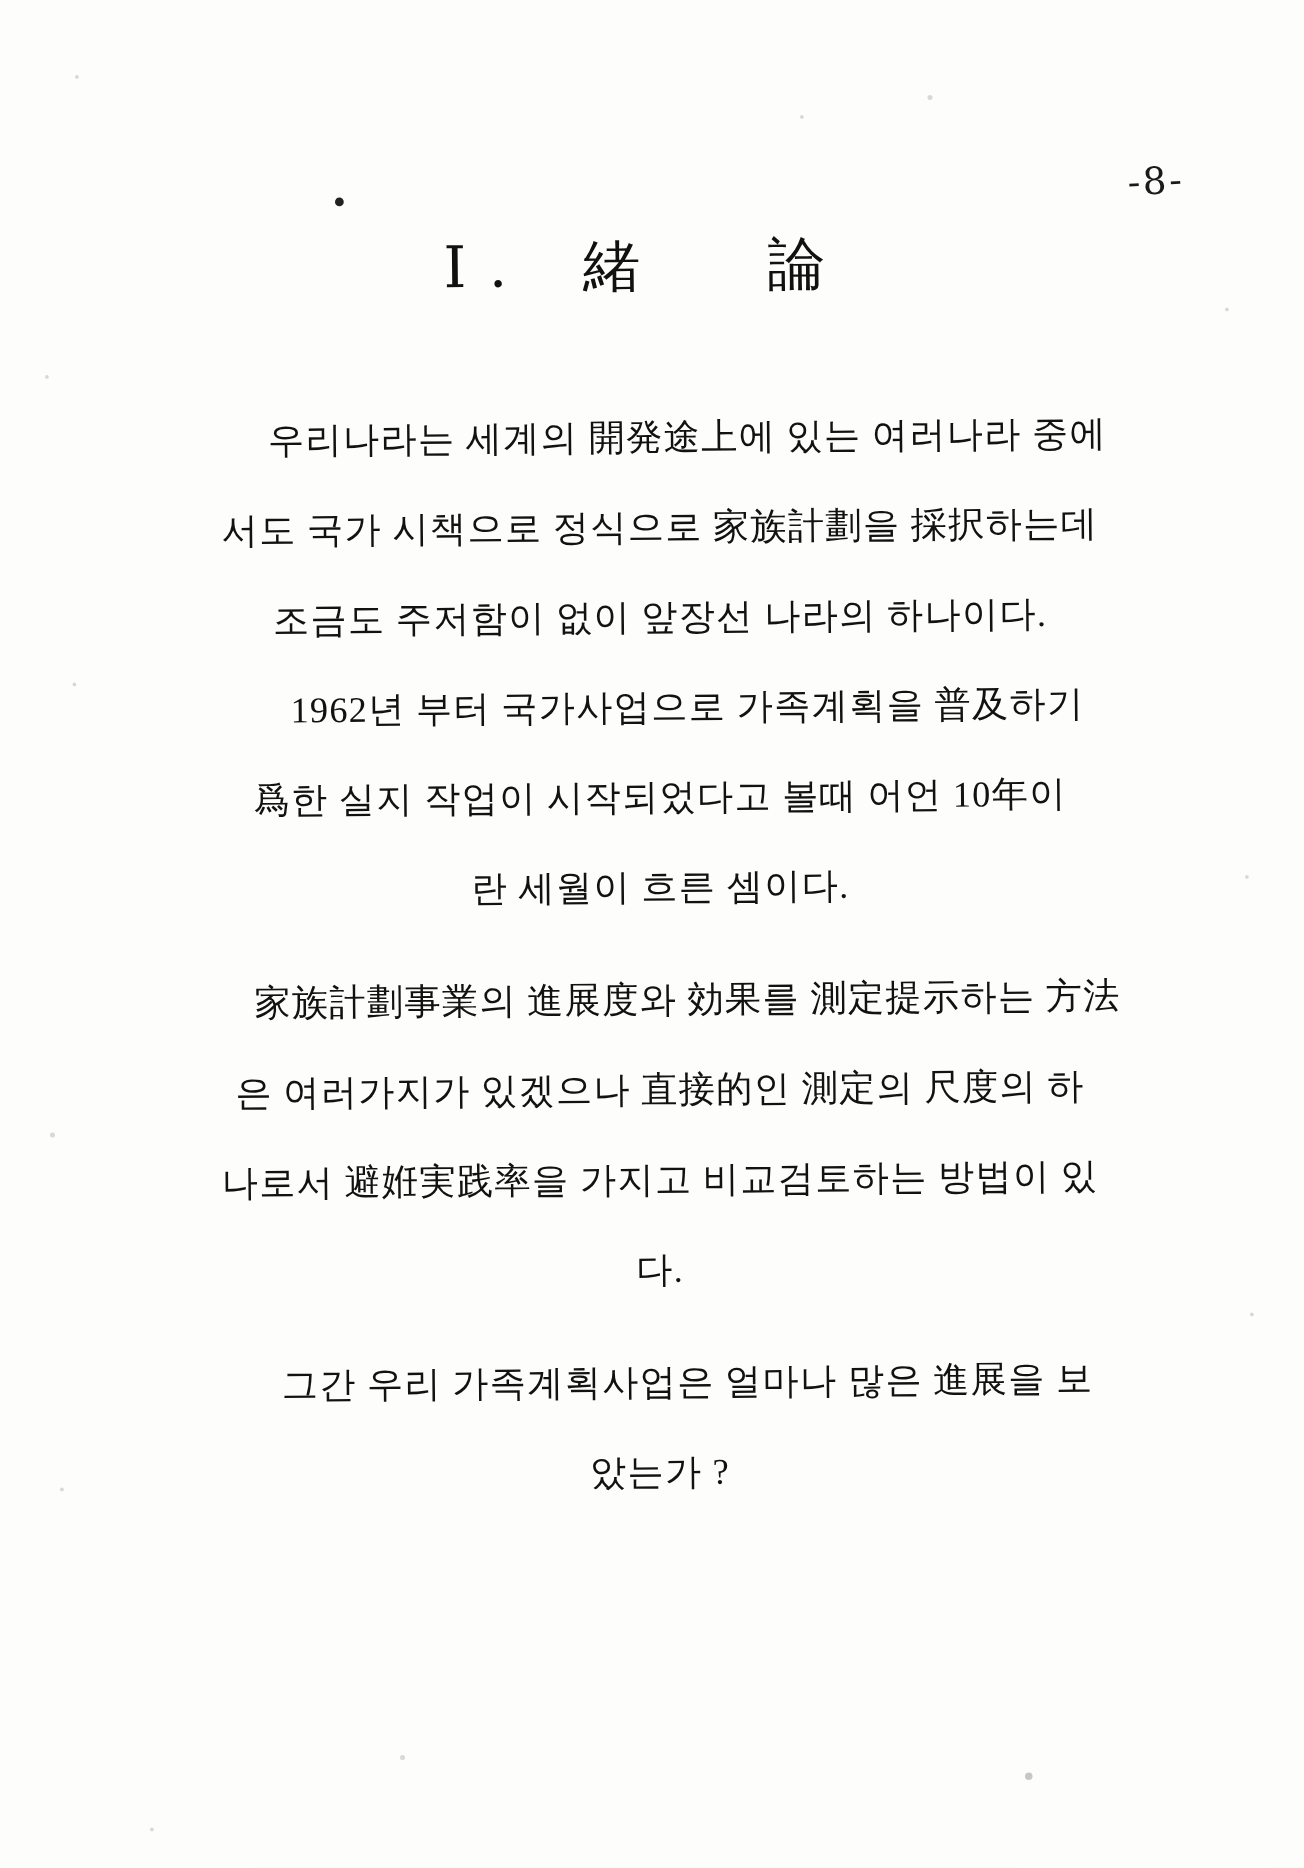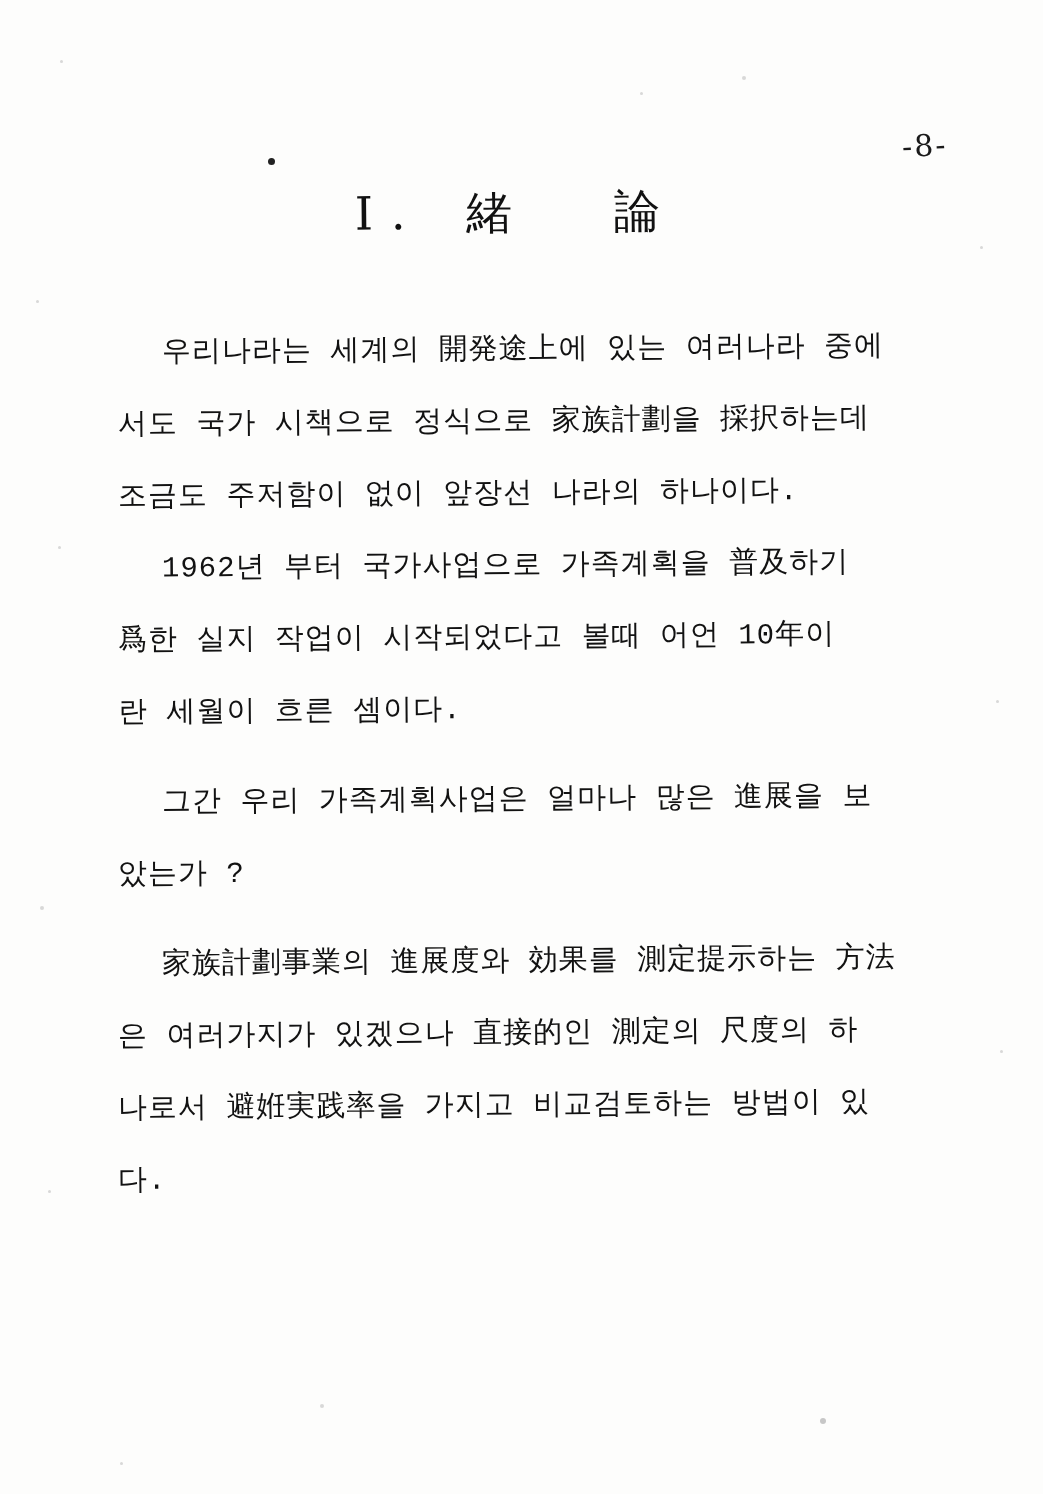--- a/index.html
+++ b/index.html
@@ -48,24 +48,25 @@
     transform: rotate(-0.6deg);
   }
   .title .num {
     letter-spacing: 18px;
   }
   .body-text {
     position: absolute;
     top: 318px;
     left: 118px;
     width: 820px;
-    font-family: Liberation Mono, monospace;
+    font-family: Liberation Serif, serif;
     font-size: 29px;
     color: #121212;
     line-height: 72px;
+    text-align: center;
   }
   .para {
     margin: 0 0 18px 0;
   }
   .line {
     display: block;
     white-space: nowrap;
     letter-spacing: 1px;
     transform: rotate(-0.5deg);
     transform-origin: left center;
@@ -98,29 +99,29 @@
     <p class="para">
       <span class="line i">우리나라는 세계의 開発途上에 있는 여러나라 중에</span>
       <span class="line">서도 국가 시책으로 정식으로 家族計劃을 採択하는데</span>
       <span class="line">조금도 주저함이 없이 앞장선 나라의 하나이다.</span>
       <span class="line i">1962년 부터 국가사업으로 가족계획을 普及하기</span>
       <span class="line">爲한 실지 작업이 시작되었다고 볼때 어언 10年이</span>
       <span class="line">란 세월이 흐른 셈이다.</span>
     </p>
 
     <p class="para">
-      <span class="line i">그간 우리 가족계획사업은 얼마나 많은 進展을 보</span>
-      <span class="line">았는가 ?</span>
-    </p>
-
-    <p class="para">
       <span class="line i">家族計劃事業의 進展度와 効果를 測定提示하는 方法</span>
       <span class="line">은 여러가지가 있겠으나 直接的인 測定의 尺度의 하</span>
       <span class="line">나로서 避姙実践率을 가지고 비교검토하는 방법이 있</span>
       <span class="line">다.</span>
+    </p>
+
+    <p class="para">
+      <span class="line i">그간 우리 가족계획사업은 얼마나 많은 進展을 보</span>
+      <span class="line">았는가 ?</span>
     </p>
 
 
   </div>
 
   <div class="speckle" style="top:60px;left:60px;width:3px;height:3px;"></div>
   <div class="speckle" style="top:92px;left:640px;width:3px;height:3px;"></div>
   <div class="speckle" style="top:76px;left:742px;width:4px;height:4px;"></div>
   <div class="speckle" style="top:300px;left:36px;width:3px;height:3px;"></div>
   <div class="speckle" style="top:546px;left:58px;width:3px;height:3px;"></div>

